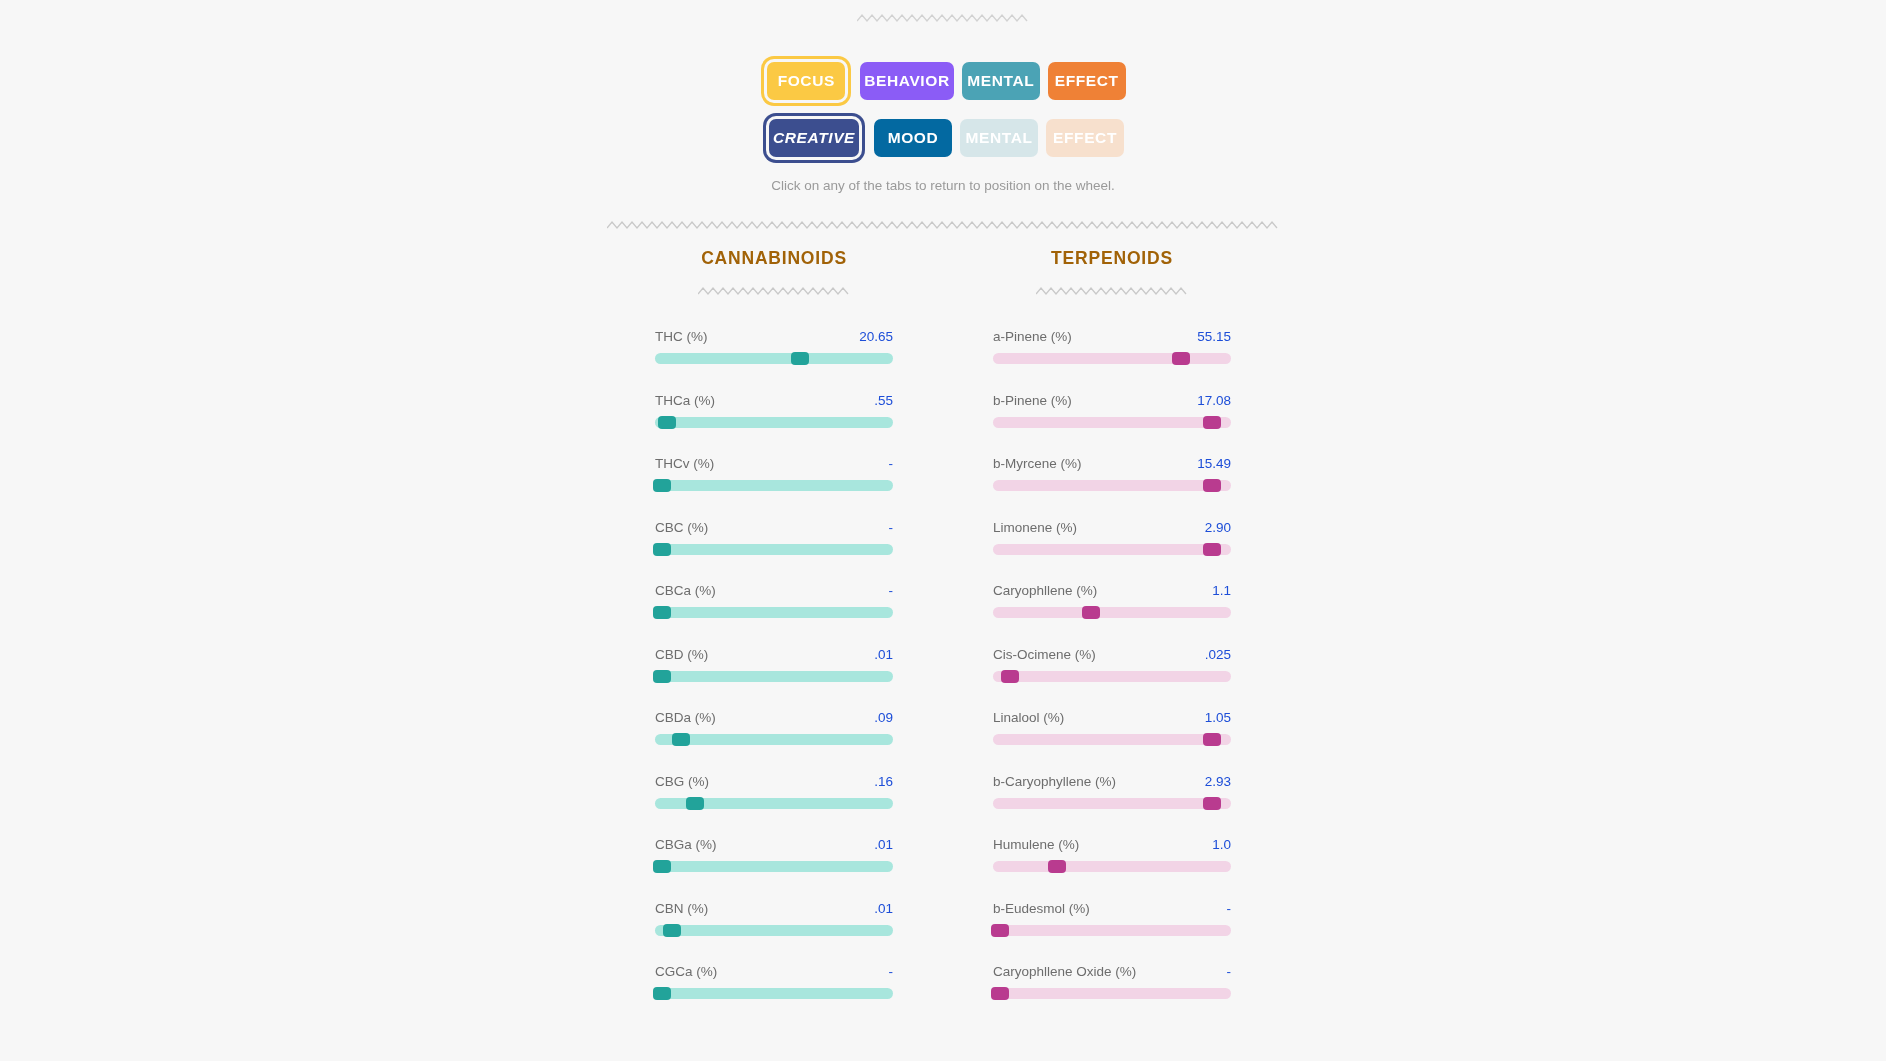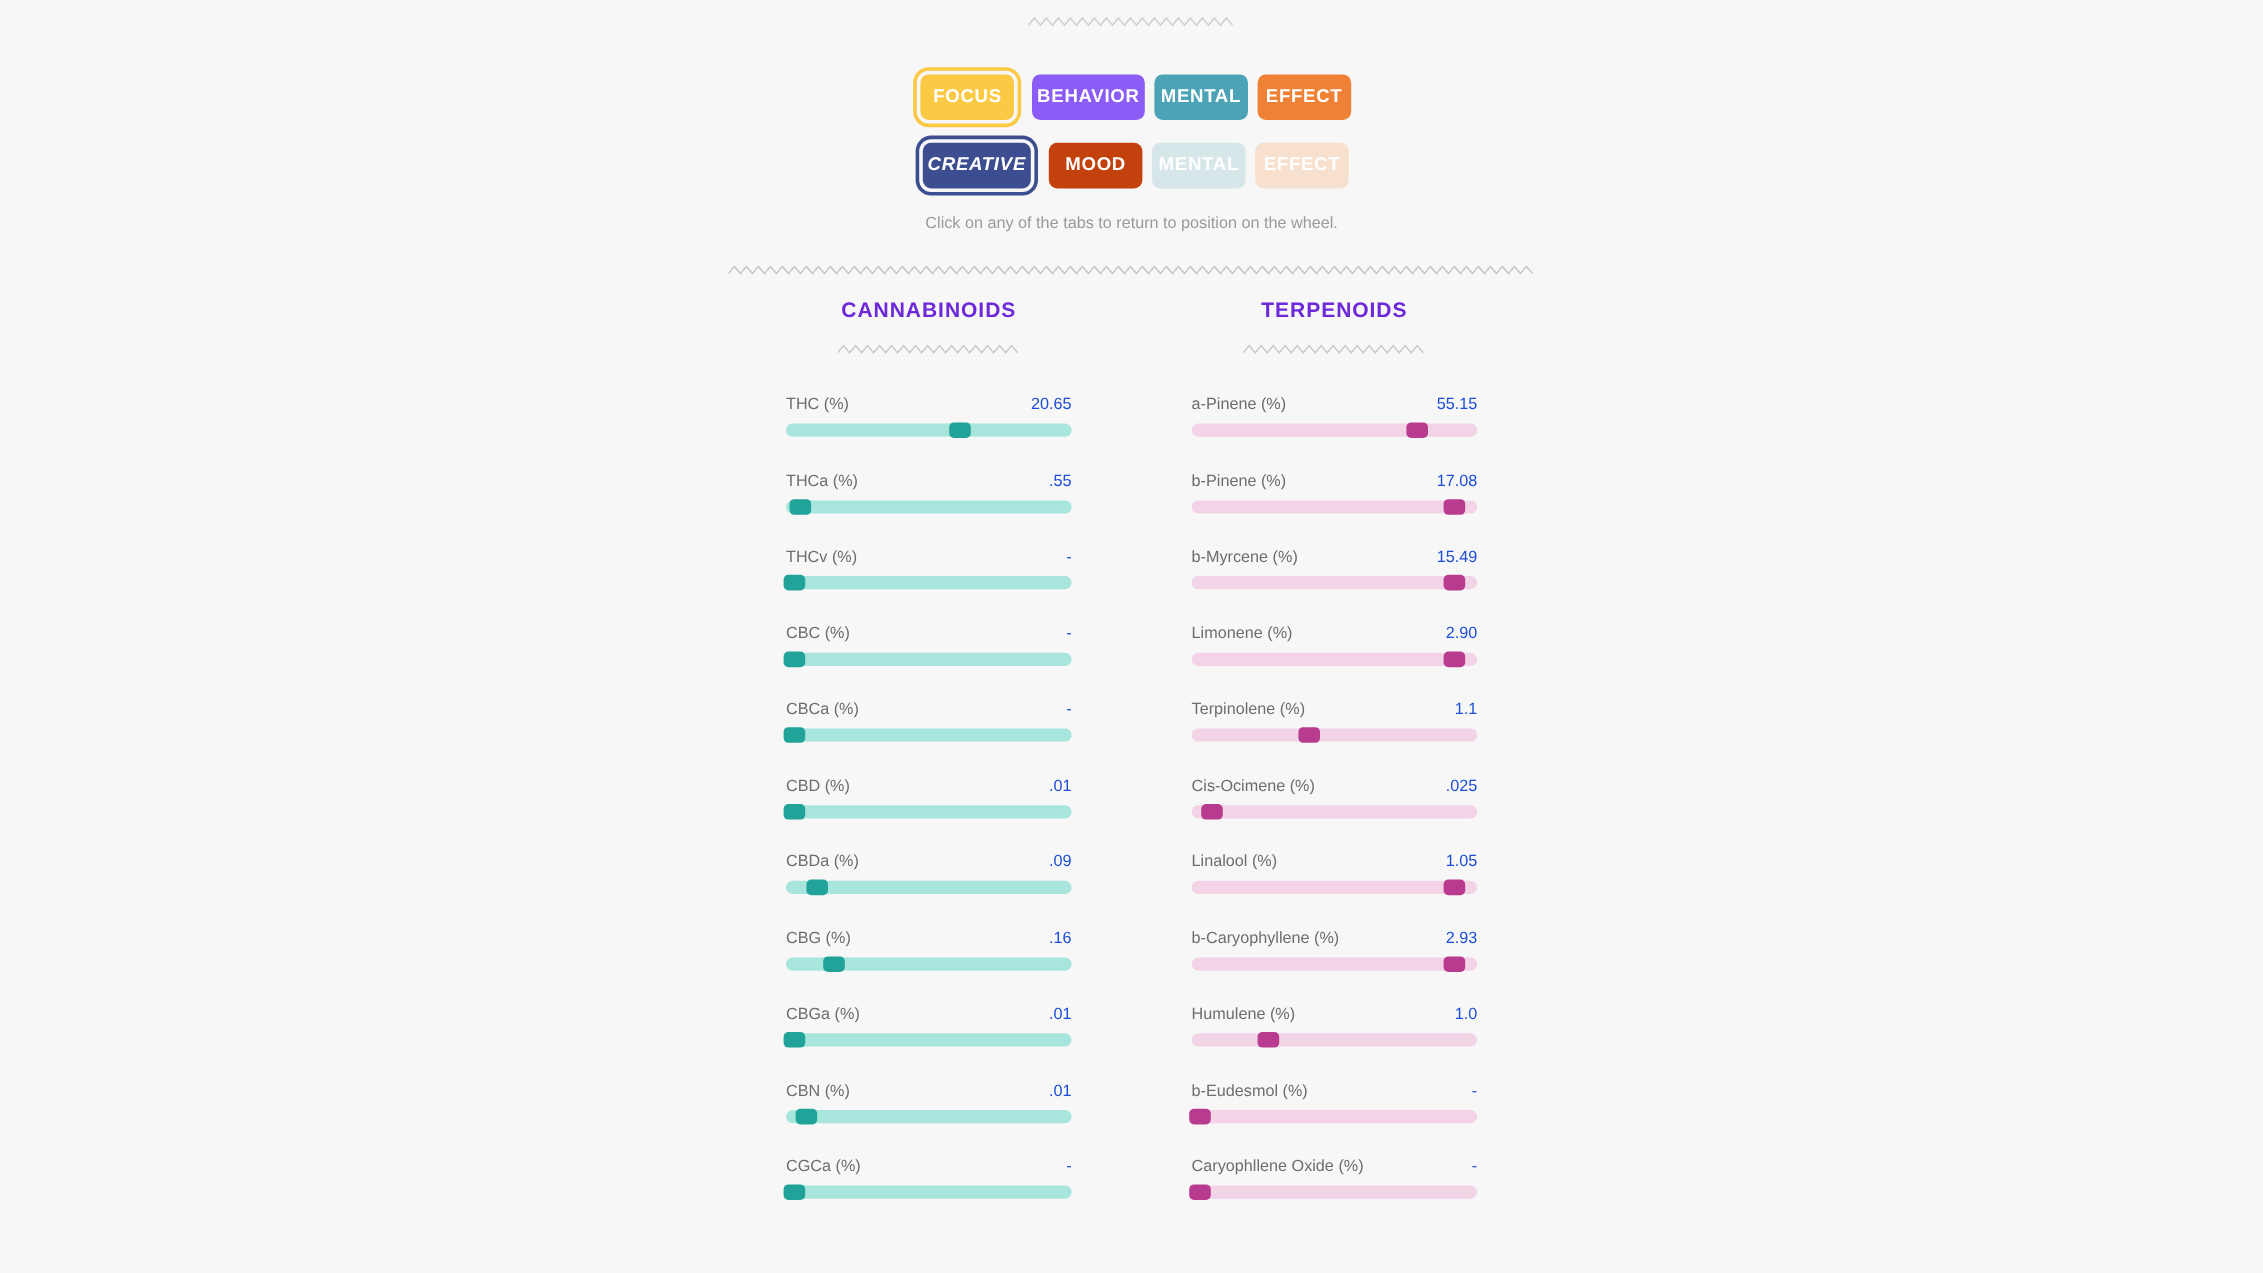--- a/index.html
+++ b/index.html
@@ -98,21 +98,21 @@
     display: flex;
     gap: 100px;
   }
   .column {
     width: 238px;
   }
   .col-title {
     text-align: center;
     font-size: 17.5px;
     font-weight: bold;
-    color: #6d28d9;
+    color: #a16207;
     letter-spacing: 0.8px;
     margin: 0 0 16px 0;
     font-family: "Liberation Sans", sans-serif;
   }
   .col-zig {
     display: flex;
     justify-content: center;
     margin-bottom: 32px;
   }
 
@@ -171,21 +171,21 @@
 
   <div class="tabs-wrap">
     <div class="tab-row row1">
       <button class="tab-btn selected" style="background: rgb(251, 201, 68); --ring: #fbc944;">FOCUS</button>
       <button class="tab-btn" style="background: #8b5cf6;">BEHAVIOR</button>
       <button class="tab-btn" style="background: rgb(75, 163, 181);">MENTAL</button>
       <button class="tab-btn" style="background: rgb(239, 129, 54);">EFFECT</button>
     </div>
     <div class="tab-row row2">
       <button class="tab-btn selected" style="background: rgb(60, 78, 143); font-style: italic; --ring: #3c4e8f;">CREATIVE</button>
-      <button class="tab-btn" style="background: #c2410c;">MOOD</button>
+      <button class="tab-btn" style="background: #0369a1;">MOOD</button>
       <button class="tab-btn" style="background: rgb(214, 230, 233); color: rgb(255, 255, 255);">MENTAL</button>
       <button class="tab-btn" style="background: rgb(247, 224, 205); color: rgb(255, 255, 255);">EFFECT</button>
     </div>
   </div>
 
   <div class="note">Click on any of the tabs to return to position on the wheel.</div>
 
   <div class="zigzag-wide">
     <svg class="zigzag" width="672" height="12" viewBox="0 0 672 12" xmlns="http://www.w3.org/2000/svg">
       <polyline id="wide-zig" fill="none" stroke="#c9c9c9" stroke-width="1.3" points="0,9 5,3 10,9 15,3 20,9 25,3 30,9 35,3 40,9 45,3 50,9 55,3 60,9 65,3 70,9 75,3 80,9 85,3 90,9 95,3 100,9 105,3 110,9 115,3 120,9 125,3 130,9 135,3 140,9 145,3 150,9 155,3 160,9 165,3 170,9 175,3 180,9 185,3 190,9 195,3 200,9 205,3 210,9 215,3 220,9 225,3 230,9 235,3 240,9 245,3 250,9 255,3 260,9 265,3 270,9 275,3 280,9 285,3 290,9 295,3 300,9 305,3 310,9 315,3 320,9 325,3 330,9 335,3 340,9 345,3 350,9 355,3 360,9 365,3 370,9 375,3 380,9 385,3 390,9 395,3 400,9 405,3 410,9 415,3 420,9 425,3 430,9 435,3 440,9 445,3 450,9 455,3 460,9 465,3 470,9 475,3 480,9 485,3 490,9 495,3 500,9 505,3 510,9 515,3 520,9 525,3 530,9 535,3 540,9 545,3 550,9 555,3 560,9 565,3 570,9 575,3 580,9 585,3 590,9 595,3 600,9 605,3 610,9 615,3 620,9 625,3 630,9 635,3 640,9 645,3 650,9 655,3 660,9 665,3 670,9"></polyline>
@@ -338,21 +338,21 @@
           <div class="slider-head">
             <span class="slider-label">Limonene (%)</span>
             <span class="slider-value">2.90</span>
           </div>
           <div class="track">
             <div class="thumb" style="left: 92%;"></div>
           </div>
         </div>
         <div class="slider-row">
           <div class="slider-head">
-            <span class="slider-label">Terpinolene (%)</span>
+            <span class="slider-label">Caryophllene (%)</span>
             <span class="slider-value">1.1</span>
           </div>
           <div class="track">
             <div class="thumb" style="left: 41%;"></div>
           </div>
         </div>
         <div class="slider-row">
           <div class="slider-head">
             <span class="slider-label">Cis-Ocimene (%)</span>
             <span class="slider-value">.025</span>

